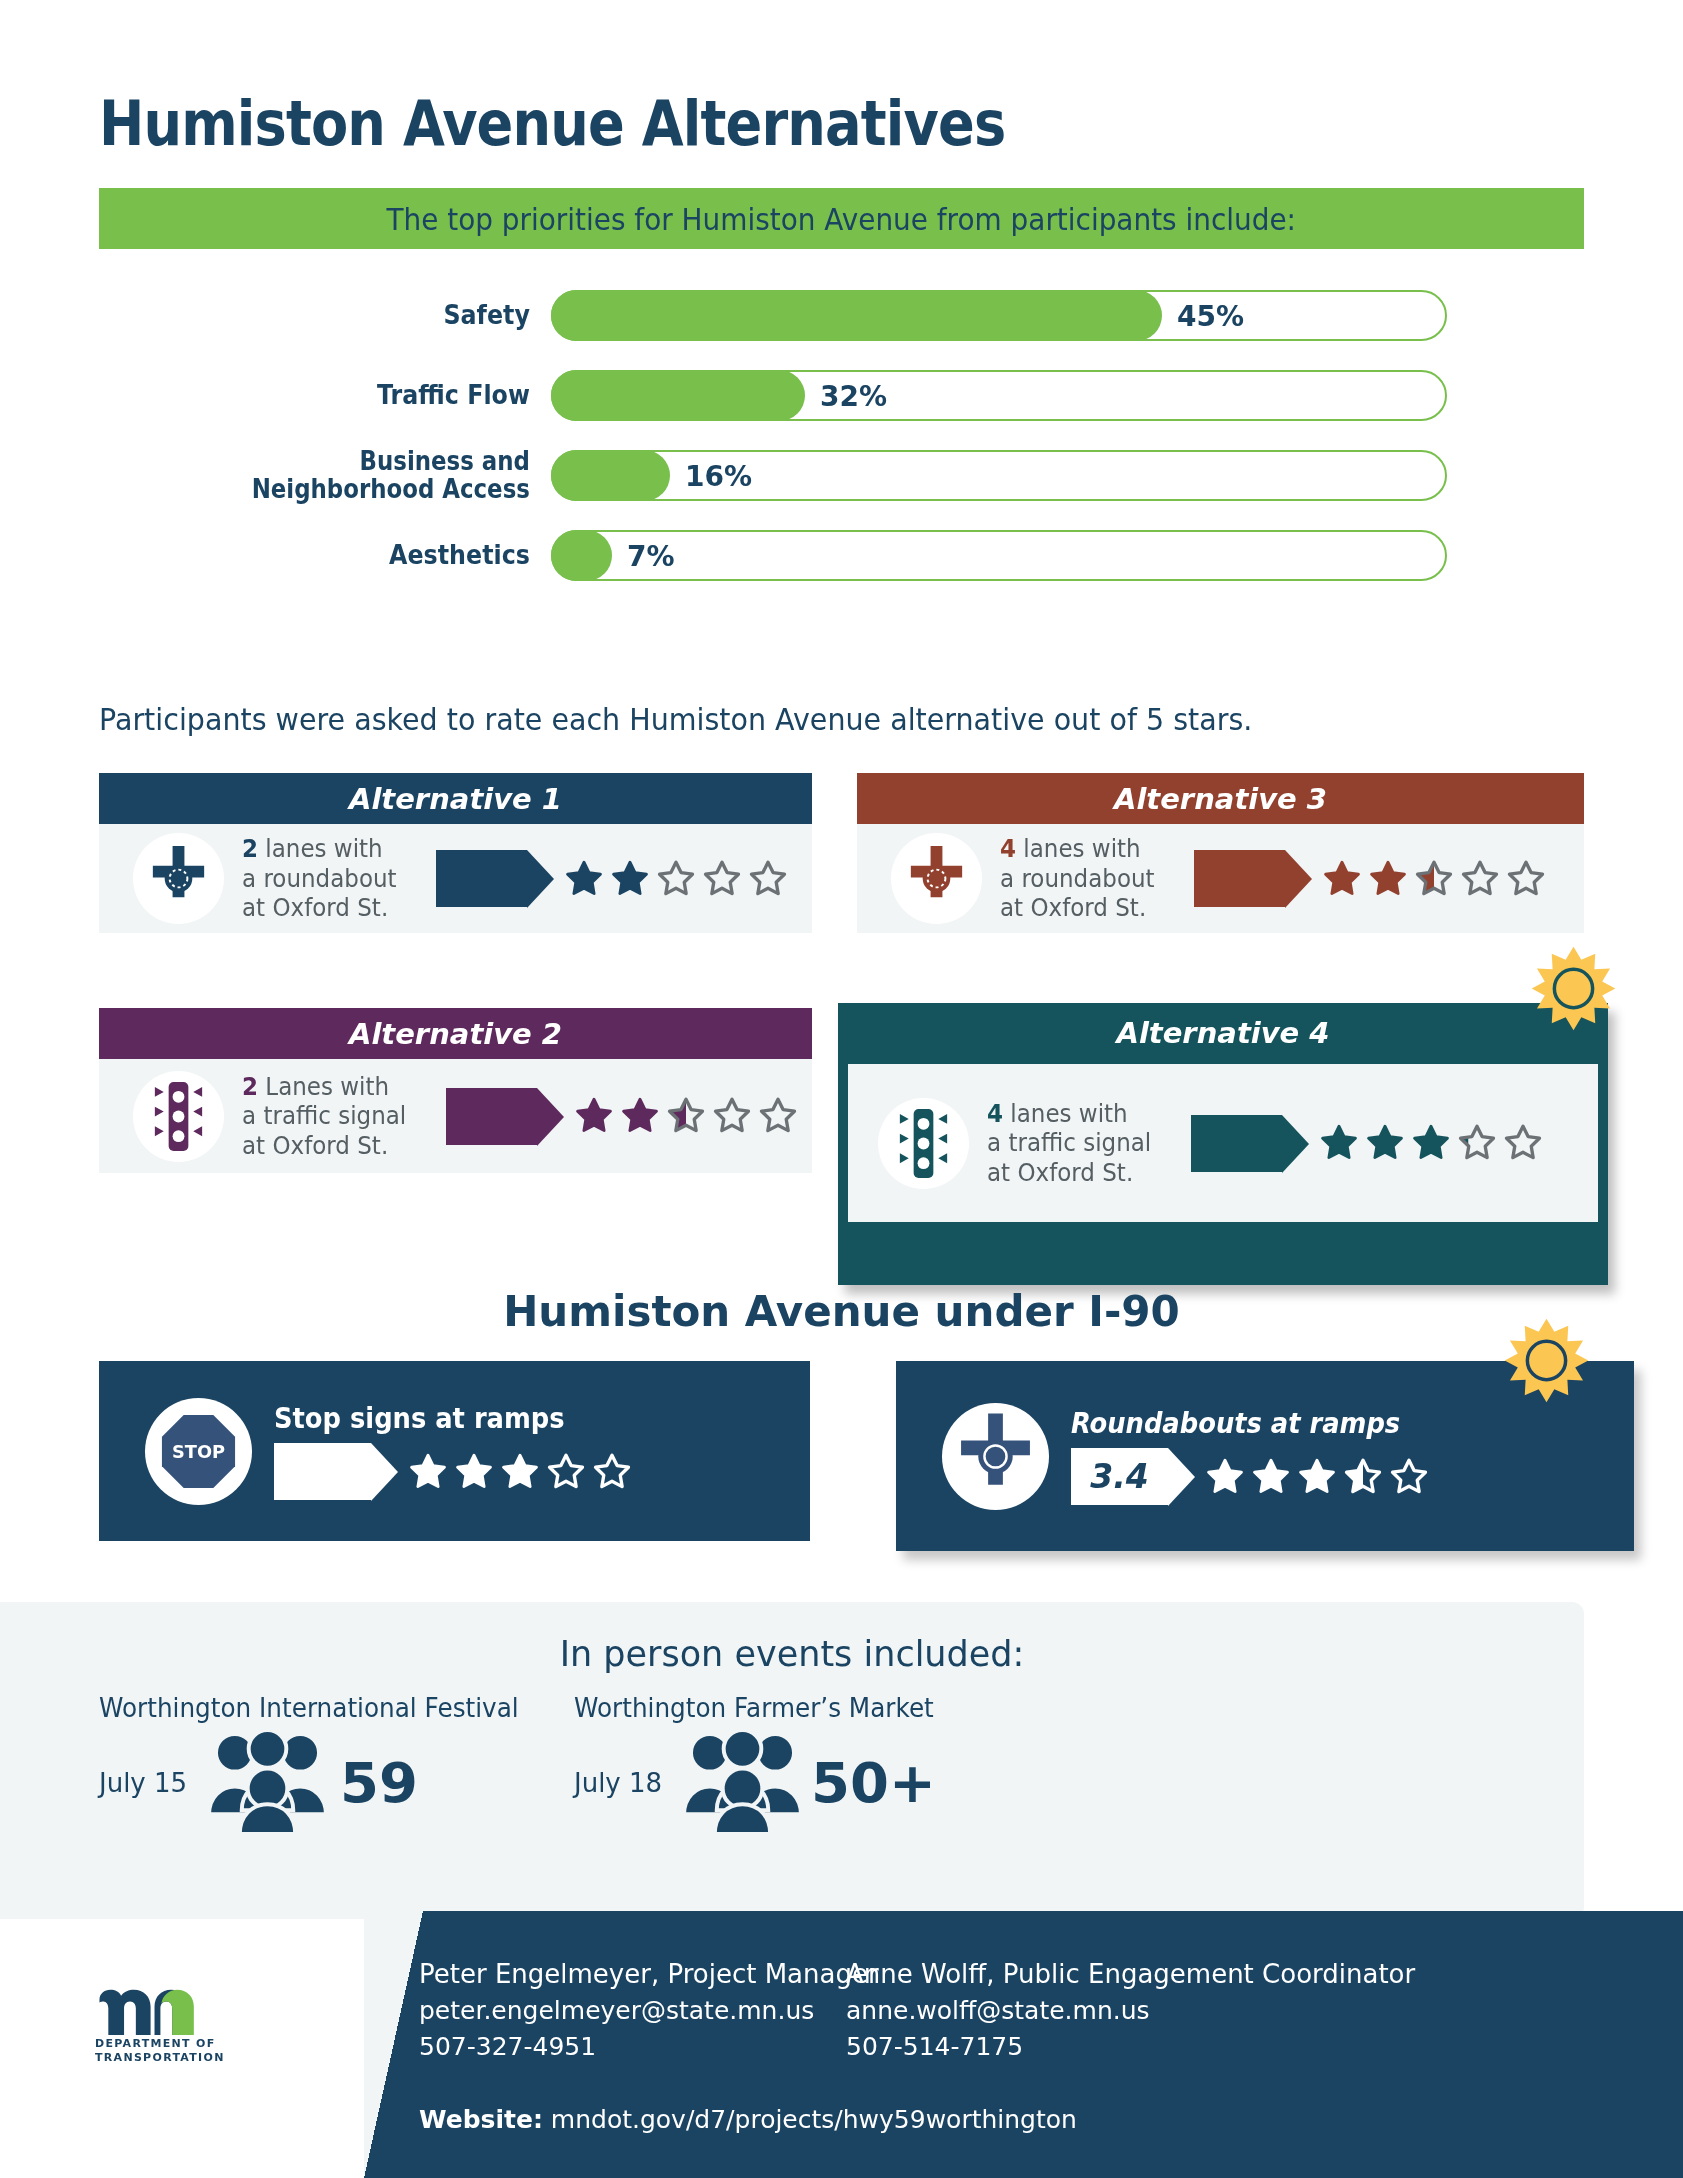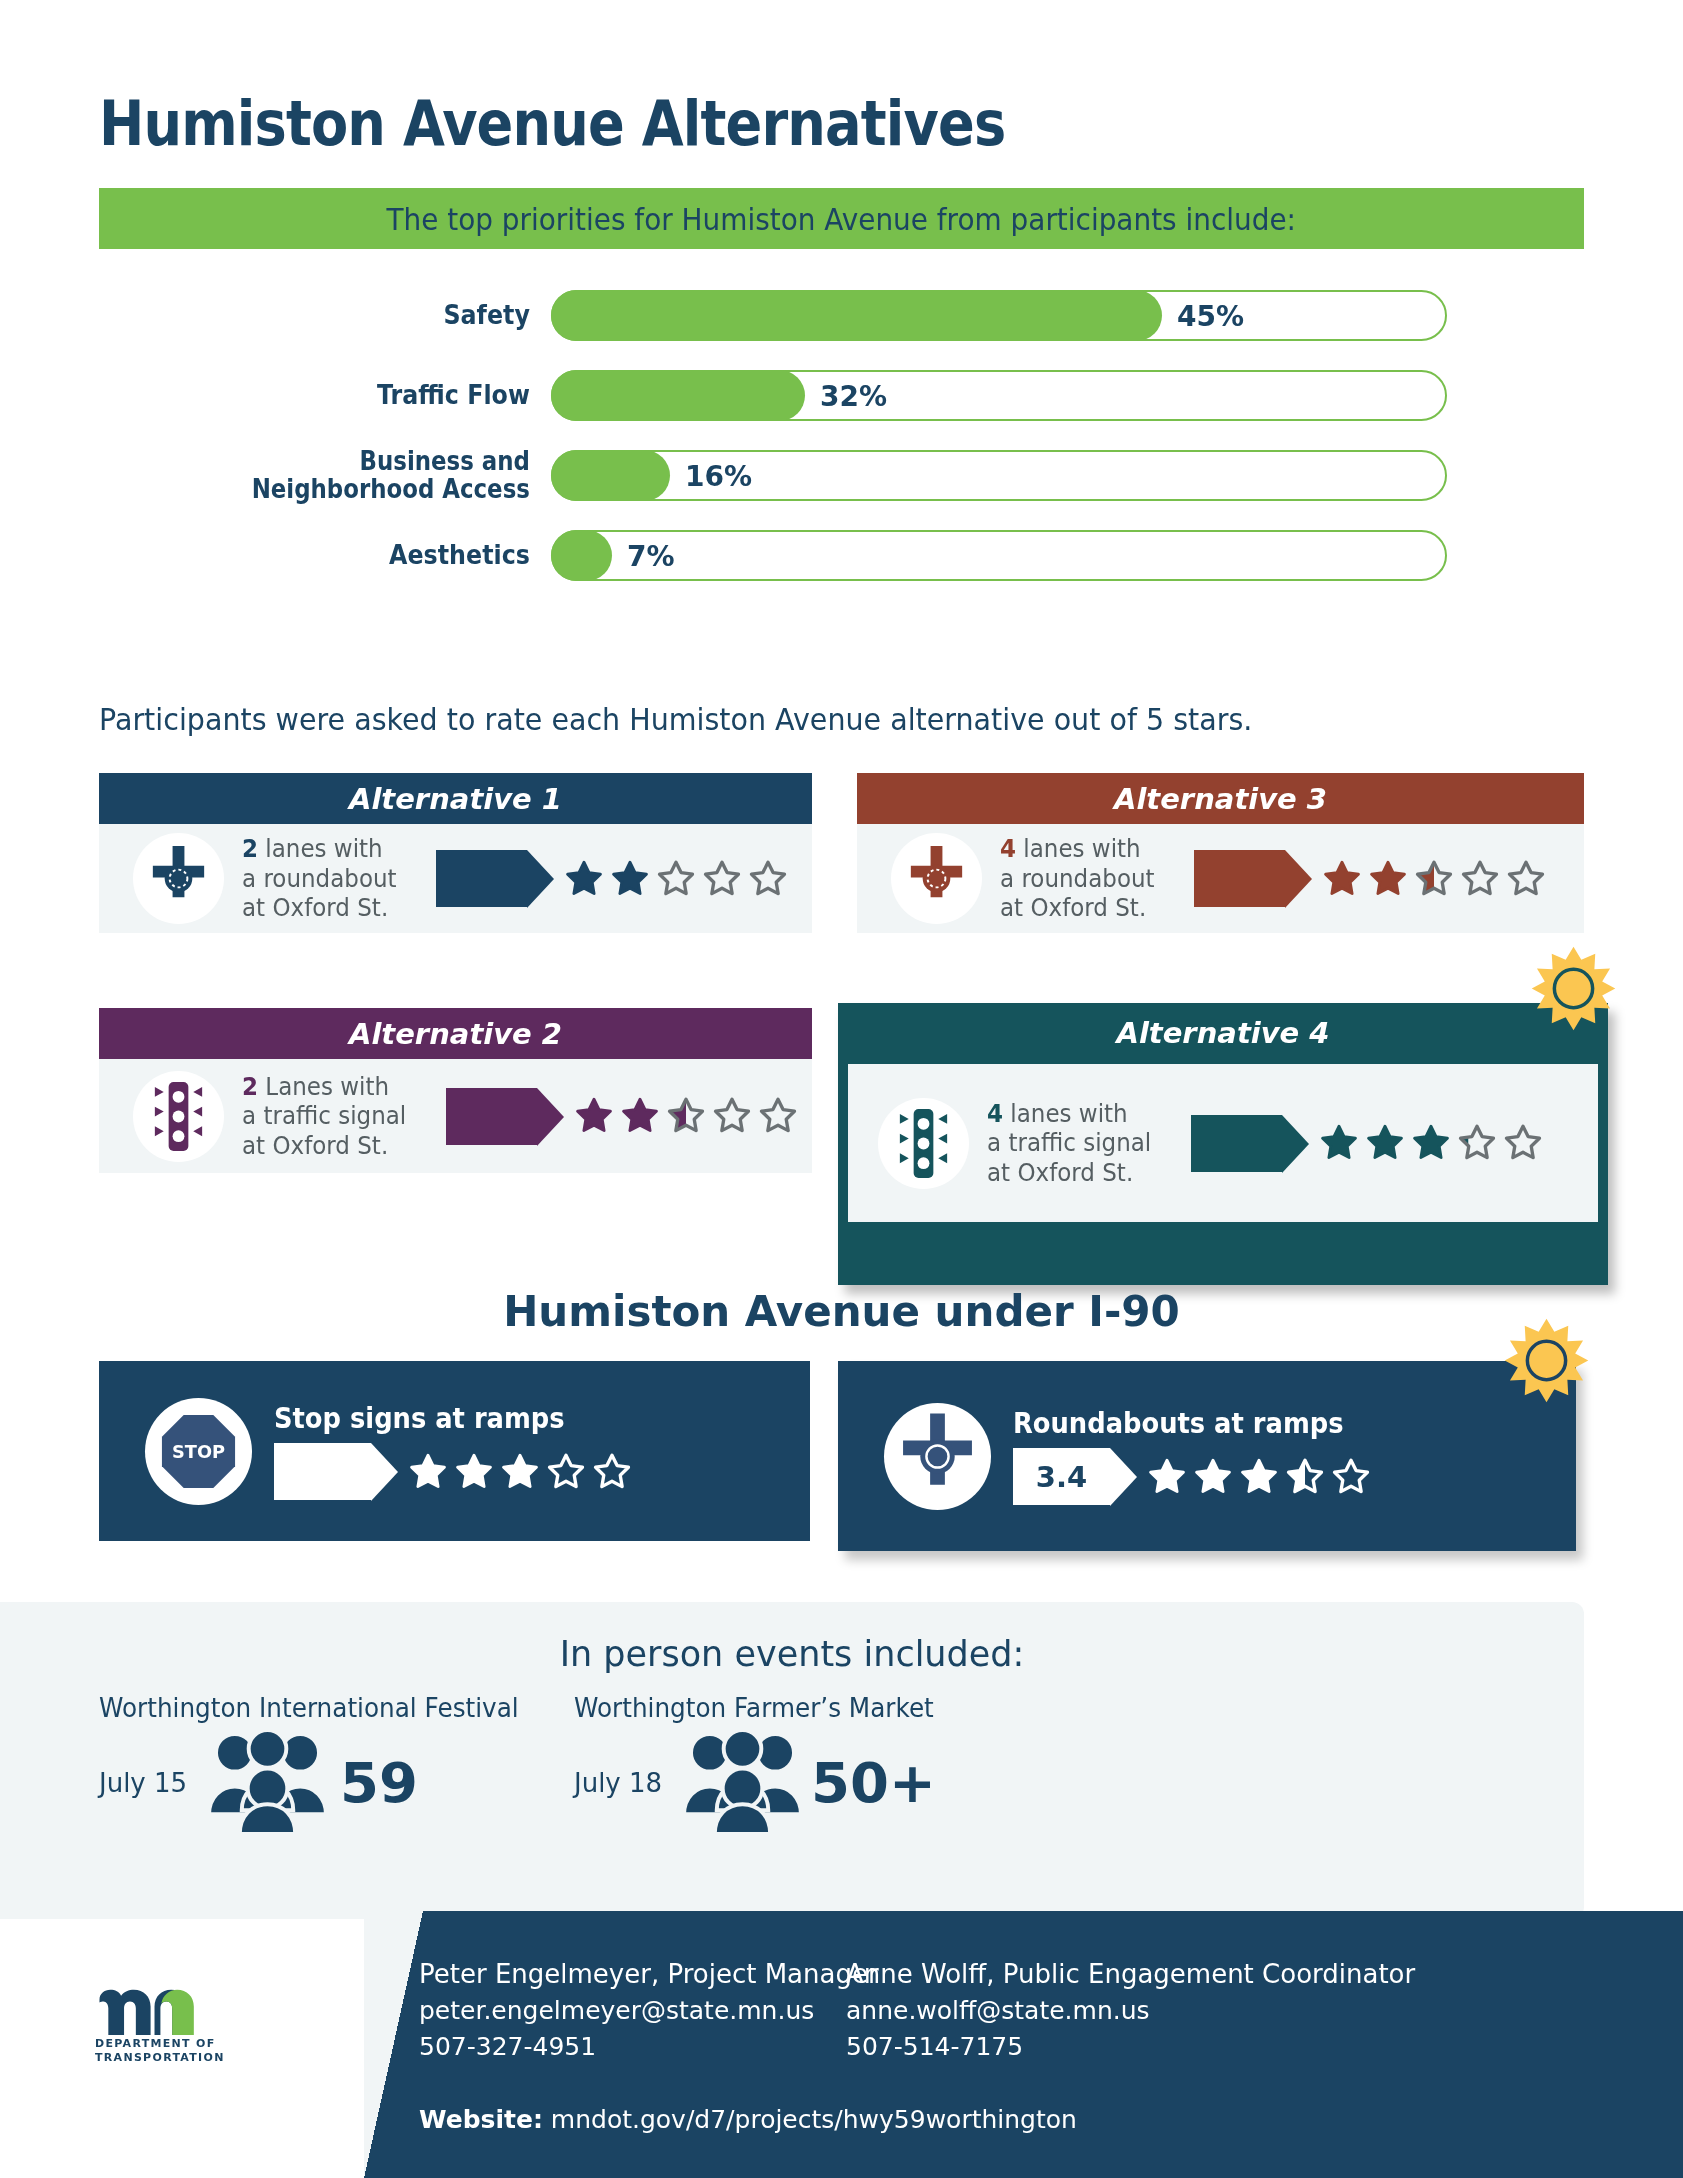--- a/index.html
+++ b/index.html
@@ -86,21 +86,21 @@
   .alt-desc{
     margin-left:18px;font-size:25px;line-height:1.18;color:#555e62;
     font-family:"DejaVu Sans", sans-serif;white-space:nowrap;
     transform:scaleX(0.92);transform-origin:left center;
   }
   .alt-desc b{font-weight:bold;}
   .rating{display:flex;align-items:center;margin-left:26px;}
   .tag{
     height:57px;min-width:73px;display:flex;align-items:center;
     justify-content:center;position:relative;padding:0 6px;
-    font-size:29px;font-weight:bold;
+    font-size:33px;font-weight:bold;
     font-family:"DejaVu Sans", sans-serif;
   }
   .tag::after{
     content:"";position:absolute;left:100%;top:0;
     border-top:29px solid transparent;border-bottom:29px solid transparent;
     border-left:27px solid currentColor;
   }
   .stars{display:flex;margin-left:36px;gap:4px;}
   .star{width:42px;height:42px;flex:none;}
 
@@ -457,21 +457,21 @@
               <path d="M12 2.4l2.9 5.9 6.5.95-4.7 4.6 1.1 6.5L12 17.3l-5.8 3.05 1.1-6.5-4.7-4.6 6.5-.95z" fill="none" stroke="#ffffff" stroke-width="1.9" stroke-linejoin="round"></path>
             </svg>
           <svg class="star" viewBox="0 0 24 24">
               <path d="M12 2.4l2.9 5.9 6.5.95-4.7 4.6 1.1 6.5L12 17.3l-5.8 3.05 1.1-6.5-4.7-4.6 6.5-.95z" fill="none" stroke="#ffffff" stroke-width="1.9" stroke-linejoin="round"></path>
             </svg>
         </div>
       </div>
     </div>
   </div>
 
-  <div class="ramp-box" style="left:838px;top:1361px;width:738px;height:190px;box-shadow:7px 9px 10px rgba(0,0,0,0.22);">
+  <div class="ramp-box" style="left:896px;top:1361px;width:738px;height:190px;box-shadow:7px 9px 10px rgba(0,0,0,0.22);font-style:italic;">
     <div class="ramp-icon-wrap">
       <svg width="91" height="91" viewBox="0 0 74 74">
         <path d="M31 2h12v22h22v12H43v24H31V36H9V24h22z" fill="#35527a"></path>
         <circle cx="37" cy="37" r="14" fill="#35527a"></circle>
         <circle cx="37" cy="37" r="9" fill="none" stroke="#ffffff" stroke-width="2"></circle>
       </svg>
     </div>
     <div class="ramp-right">
       <div class="ramp-label">Roundabouts at ramps</div>
       <div class="ramp-rating">

